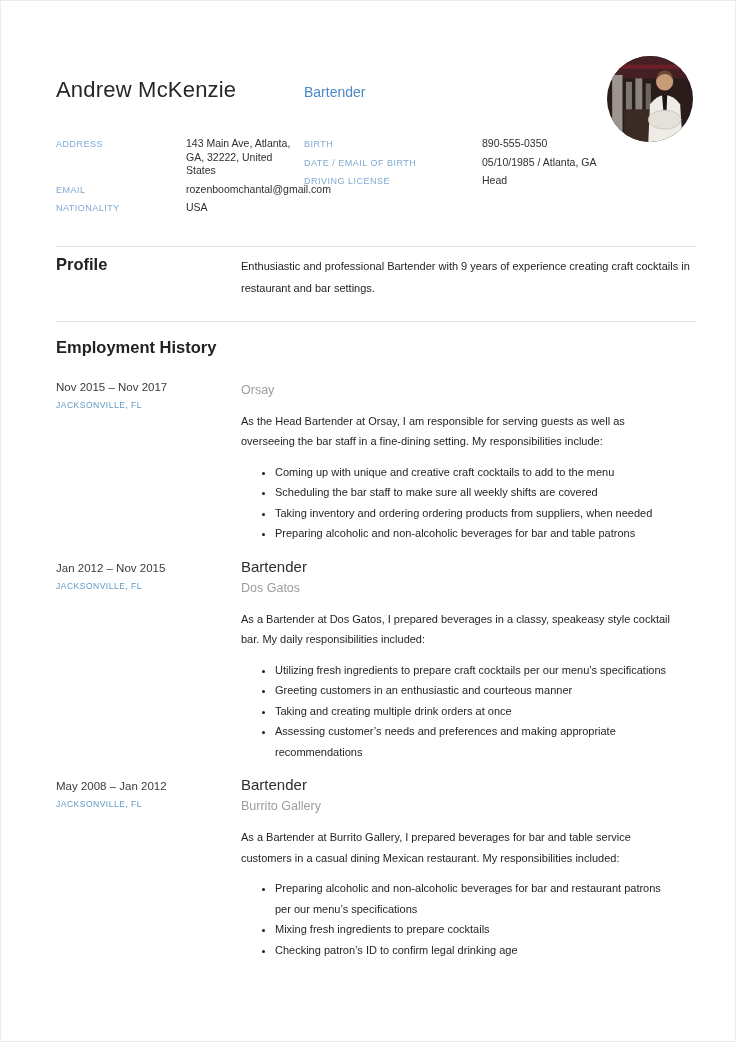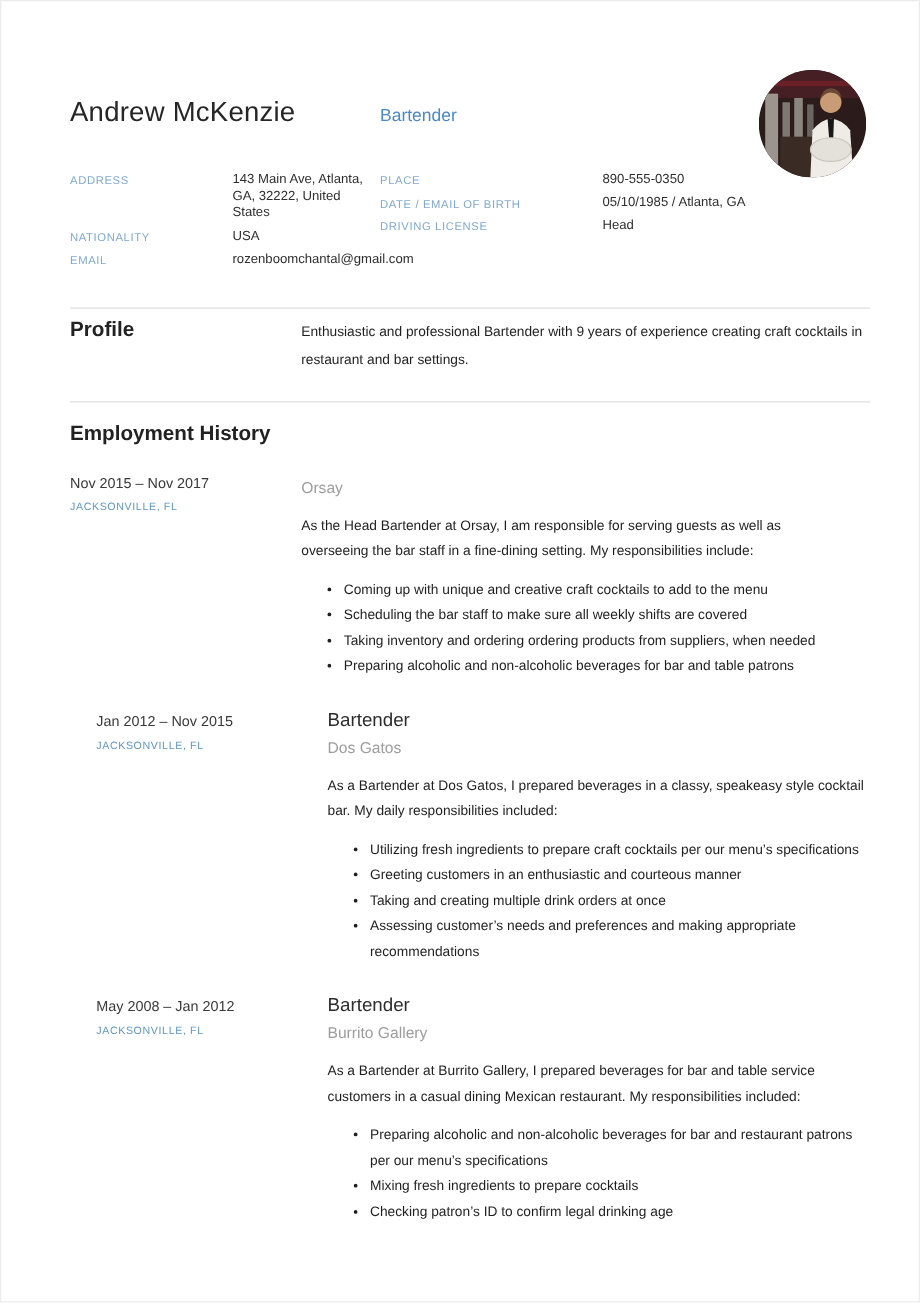--- a/index.html
+++ b/index.html
@@ -25,21 +25,21 @@
   .left .cvalue{width:148px;}
   
   .section{margin:0 39px 0 55px;border-top:1px solid #e0e0e0;display:flex;}
   .section.profile{margin-top:26px;padding-top:8px;padding-bottom:22px;}
   .section.employment{padding-top:16px;flex-direction:column;}
   .sec-left{width:185px;flex:none;}
   .sec-heading{font-size:16.5px;font-weight:bold;color:#222;}
   .sec-content{width:458px;font-size:11px;line-height:22px;color:#1f1f1f;}
   
   .job{display:flex;margin-top:20px;}
-  .job + .job{margin-top:24px;justify-content:flex-end;}
+  .job + .job{margin-top:14px;}
   .job-left{width:185px;flex:none;padding-top:4px;}
   .job-dates{font-size:11.5px;color:#3a3a3a;}
   .job-location{font-size:8.5px;color:#5f98c4;letter-spacing:.5px;margin-top:7px;}
   .job-right{width:434px;}
   .job-title{font-size:15px;color:#2d2d2d;}
   .job-company{font-size:12.5px;color:#9d9d9d;margin-top:6px;}
   .job-desc{font-size:11px;line-height:20.5px;color:#1f1f1f;margin-top:14px;}
   .job-bullets{margin:10px 0 0 0;padding-left:34px;}
   .job-bullets li{font-size:11px;line-height:20.5px;color:#1f1f1f;}
 </style>
@@ -79,31 +79,31 @@
     </svg>
   </div>
 
   <div class="contact">
     <div class="ccol left">
       <div class="cpair">
         <div class="clabel">ADDRESS</div>
         <div class="cvalue">143 Main Ave, Atlanta, GA, 32222, United States</div>
       </div>
       <div class="cpair">
+        <div class="clabel">EMAIL</div>
+        <div class="cvalue">rozenboomchantal@gmail.com</div>
+      </div>
+      <div class="cpair">
         <div class="clabel">NATIONALITY</div>
         <div class="cvalue">USA</div>
-      </div>
-      <div class="cpair">
-        <div class="clabel">EMAIL</div>
-        <div class="cvalue">rozenboomchantal@gmail.com</div>
       </div>
     </div>
     <div class="ccol right">
       <div class="cpair">
-        <div class="clabel">PLACE</div>
+        <div class="clabel">BIRTH</div>
         <div class="cvalue">890-555-0350</div>
       </div>
       <div class="cpair">
         <div class="clabel">DATE / EMAIL OF BIRTH</div>
         <div class="cvalue">05/10/1985 / Atlanta, GA</div>
       </div>
       <div class="cpair">
         <div class="clabel">DRIVING LICENSE</div>
         <div class="cvalue">Head</div>
       </div>

